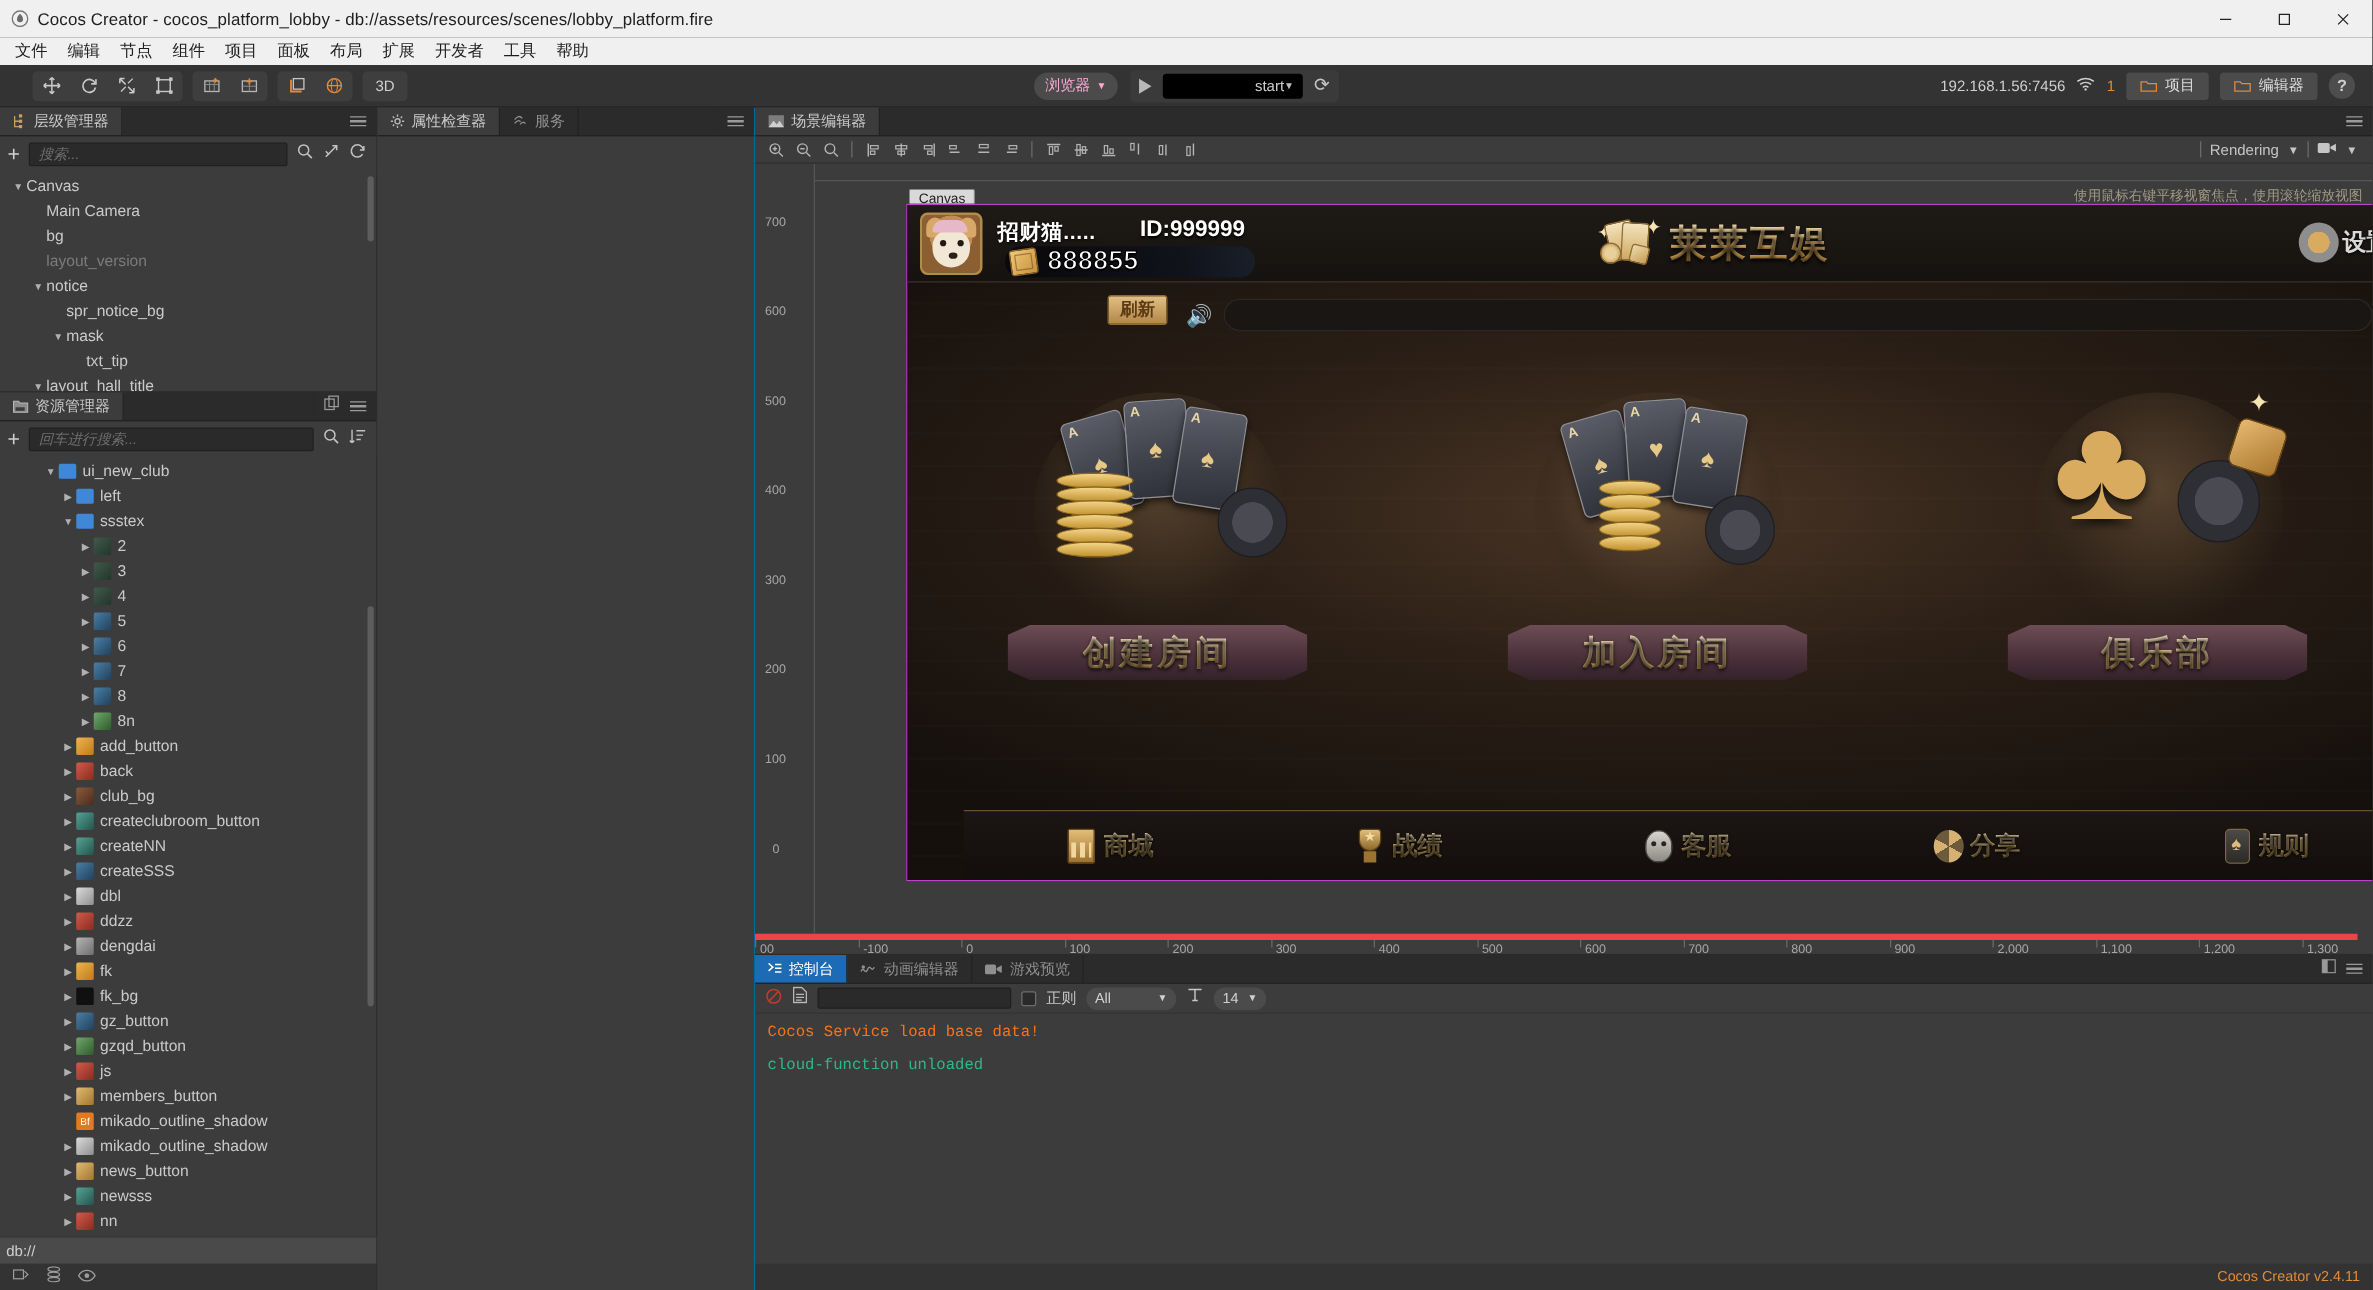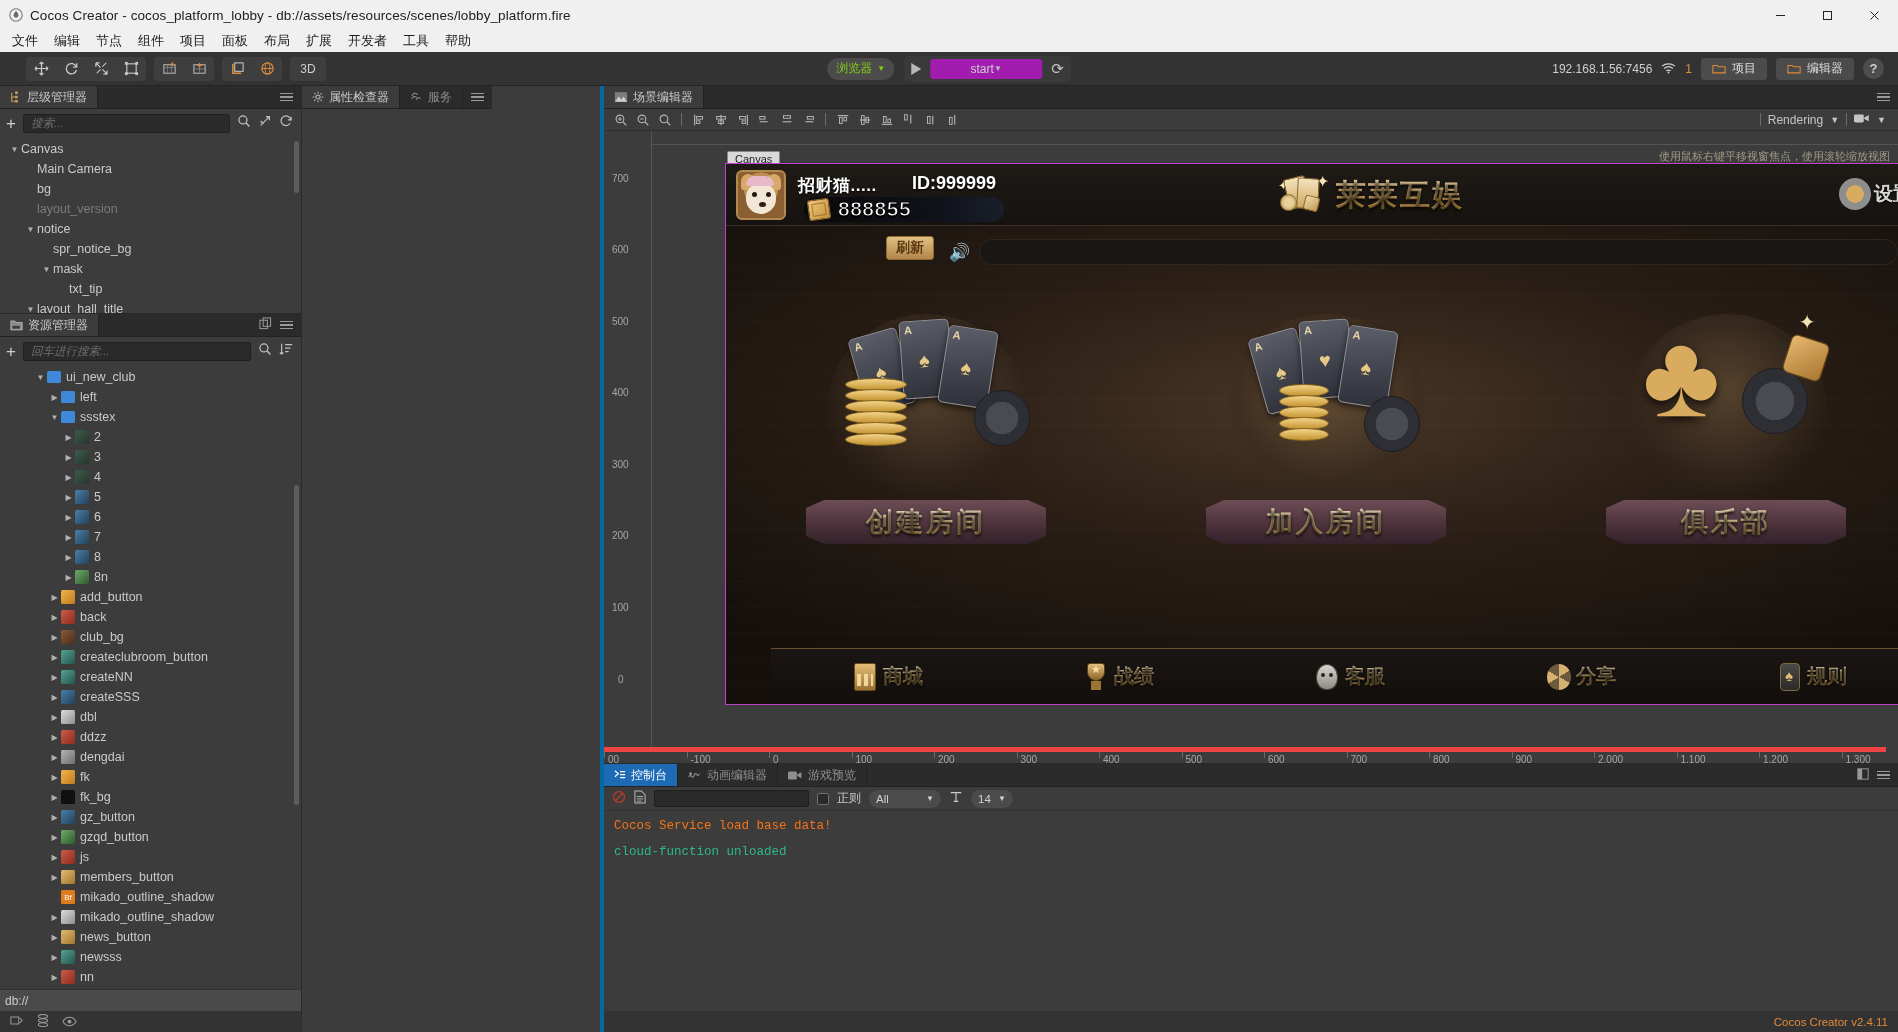--- a/index.html
+++ b/index.html
@@ -41,29 +41,29 @@
   .tgroup.first { margin-left: 26px; }
   .tbtn {
     width: 30px; height: 24px; display: flex; align-items: center; justify-content: center;
     color: #c8c8c8; cursor: default;
   }
   .tbtn svg { display: block; }
   .tbtn.text3d { width: 36px; font-size: 12px; color: #cfcfcf; }
 
   .tb-center { position: absolute; left: 50%; transform: translateX(-50%); display: flex; align-items: center; gap: 10px; }
   .pill {
-    background: #4b4b4b; color: #84cc16; border-radius: 11px; height: 22px;
+    background: #4b4b4b; color: #f9a8d4; border-radius: 11px; height: 22px;
     display: flex; align-items: center; padding: 0 9px; font-size: 12px; gap: 5px;
   }
   .pill .caret { font-size: 8px; }
   .playgroup { background: #3a3a3a; border-radius: 4px; height: 26px; display: flex; align-items: center; padding: 0 7px; gap: 9px; }
   .play-tri { width: 0; height: 0; border-left: 10px solid #b8b8b8; border-top: 6px solid transparent; border-bottom: 6px solid transparent; }
   .sel-box {
-    background: #a21caf; border-radius: 3px; height: 20px; width: 112px; color: #cfcfcf;
-    font-size: 12px; display: flex; align-items: center; padding: 0 7px; justify-content: center;
+    background: #000000; border-radius: 3px; height: 20px; width: 112px; color: #cfcfcf;
+    font-size: 12px; display: flex; align-items: center; padding: 0 7px; justify-content: flex-end;
   }
   .sel-box .caret { font-size: 8px; color: #bdbdbd; }
   .refresh-ic { color: #c4c4c4; font-size: 15px; line-height: 1; }
 
   .tb-right { margin-left: auto; display: flex; align-items: center; gap: 9px; padding-right: 14px; }
   .ip-text { color: #cfcfcf; font-size: 12px; }
   .ip-count { color: #e08a3a; font-size: 12px; }
   .btn-lbl { background: #4b4b4b; border-radius: 3px; height: 22px; display: flex; align-items: center; gap: 6px; padding: 0 11px; color: #dcdcdc; font-size: 12px; }
   .help-circle { width: 21px; height: 21px; border-radius: 50%; background: #4d4d4d; color: #d0d0d0; font-size: 13px; display: flex; align-items: center; justify-content: center; font-weight: bold; }
 
@@ -103,21 +103,21 @@
   .tree { flex: 1; overflow: hidden; position: relative; font-size: 12.5px; color: #cacaca; padding-top: 2px; }
   .trow { height: 20px; display: flex; align-items: center; white-space: nowrap; }
   .tw { width: 13px; flex: 0 0 13px; display: flex; align-items: center; justify-content: center; color: #b0b0b0; font-size: 8px; }
   .tlabel { color: #cacaca; }
   .tlabel.dim { color: #7b7b7b; }
   .ficon { width: 14px; height: 12px; flex: 0 0 14px; margin-right: 5px; border-radius: 1.5px; }
   .aicon { width: 14px; height: 14px; flex: 0 0 14px; margin-right: 5px; border-radius: 1.5px; display: flex; align-items: center; justify-content: center; font-size: 8px; color: #fff; overflow: hidden; }
   .scroll-thumb { position: absolute; right: 2px; width: 5px; background: #5d5d5d; border-radius: 3px; }
 
   
-  .insp-col { width: 302px; flex: 0 0 302px; display: flex; flex-direction: row; background: #3c3c3c; border-right: 4px solid #0369a1; }
+  .insp-col { width: 302px; flex: 0 0 302px; display: flex; flex-direction: column; background: #3c3c3c; border-right: 1px solid #0369a1; }
   .insp-body { flex: 1; background: #3c3c3c; }
 
   
   .right-col { flex: 1; display: flex; flex-direction: column; min-width: 0; }
   .scene-wrap { flex: 1; display: flex; flex-direction: column; min-height: 0; }
   .scene-toolbar { height: 22px; background: #3c3c3c; display: flex; align-items: center; gap: 1px; padding-left: 6px; border-bottom: 1px solid #2f2f2f; }
   .sbtn { width: 21px; height: 18px; display: flex; align-items: center; justify-content: center; color: #b4b4b4; }
   .sep { width: 1px; height: 13px; background: #6b6b6b; margin: 0 5px; }
   .scene-tb-right { margin-left: auto; display: flex; align-items: center; gap: 7px; padding-right: 12px; color: #c5c5c5; font-size: 12px; }
 

